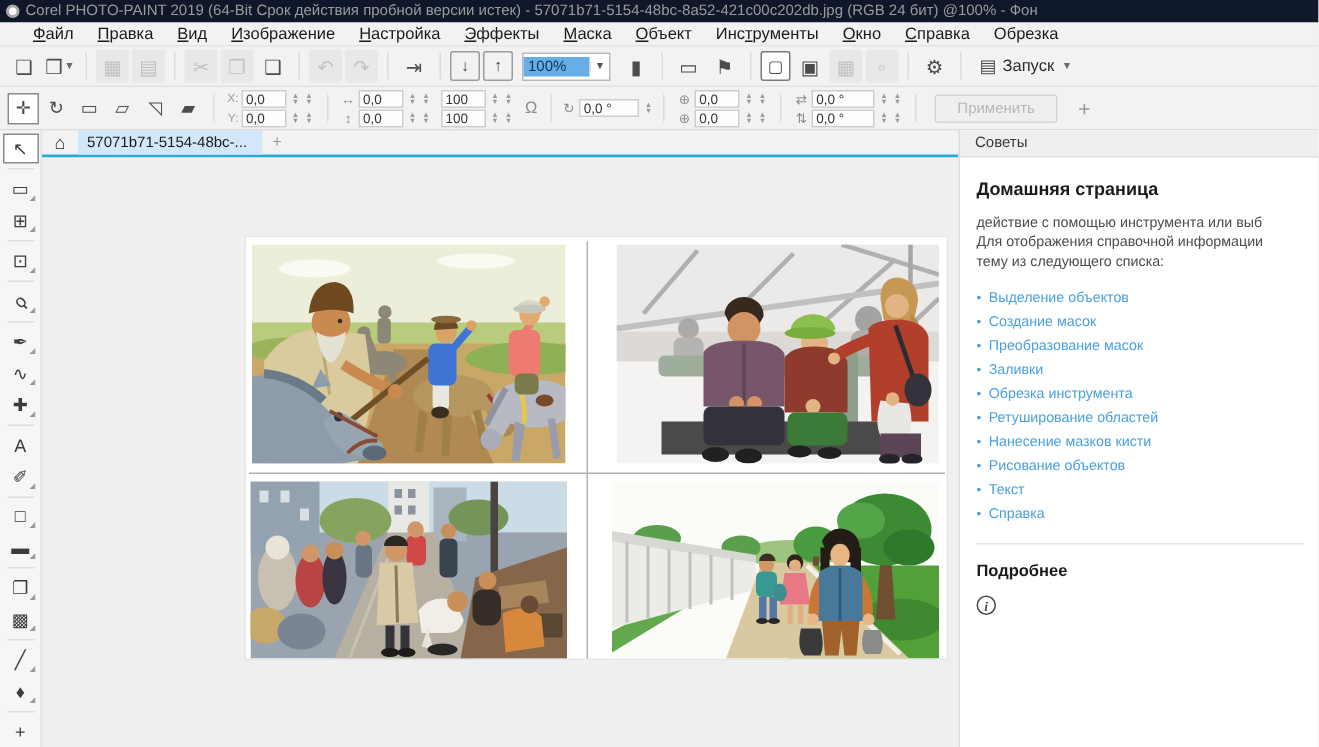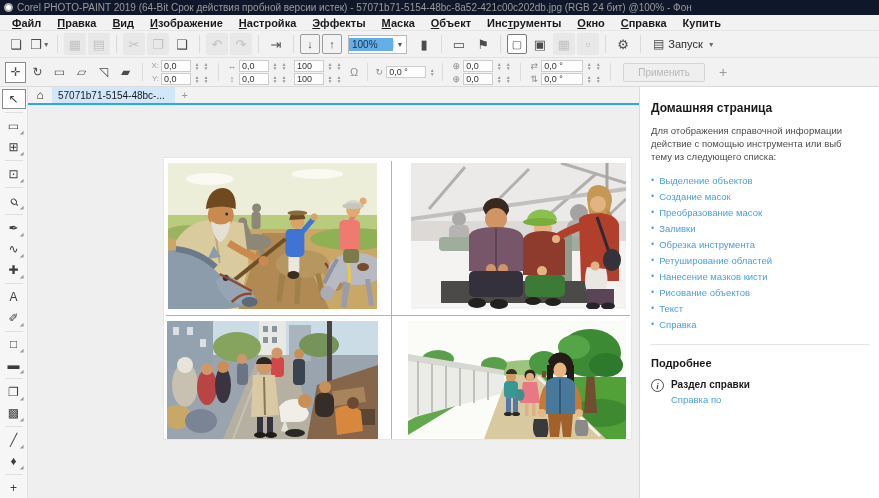--- a/index.html
+++ b/index.html
@@ -5,21 +5,21 @@
   * { margin:0; padding:0; box-sizing:border-box; }
   html,body { width:879px; height:498px; overflow:hidden; }
   body { font-family:"Liberation Sans", sans-serif; background:#f0efef; position:relative; font-size:11px; color:#222; }
 
   
   .titlebar { height:15px; background:#0f172a; display:flex; align-items:center; padding-left:4px; gap:4px; }
   .app-logo { width:9px; height:9px; border-radius:50%; border:2px solid #a9a9a9; background:#fff; flex:0 0 auto; }
   .title-text { font-size:10px; color:#9b9b9b; white-space:nowrap; }
 
   
-  .menubar { height:15px; background:#f3f2f2; display:flex; align-items:center; padding-left:4px;font-weight:bold; }
+  .menubar { height:15px; background:#f3f2f2; display:flex; align-items:center; padding-left:14px; }
   .menu-item { padding:0 8px; font-size:11px; color:#1a1a1a; white-space:nowrap; cursor:default; }
   .menu-item u { text-decoration:underline; }
 
   
   .toolbar { height:28px; background:#f3f2f2; border-top:1px solid #e6e4e4; border-bottom:1px solid #e2e0e0; display:flex; align-items:center; padding-left:5px; gap:2px; }
   .tb-ico { width:22px; height:22px; display:flex; align-items:center; justify-content:center; font-size:13px; color:#4c4c4c; border-radius:2px; }
   .tb-ico.disabled { color:#c3c1c1; background:#e9e8e8; }
   .tb-ico.boxed { border:1px solid #9c9c9c; width:20px; height:20px; font-size:11px; }
   .tb-ico.active { border:1px solid #7a7a7a; background:#fff; }
   .tb-sep { width:1px; height:18px; background:#dcdada; margin:0 4px; }
@@ -98,21 +98,21 @@
     <span class="menu-item"><u>П</u>равка</span>
     <span class="menu-item"><u>В</u>ид</span>
     <span class="menu-item"><u>И</u>зображение</span>
     <span class="menu-item"><u>Н</u>астройка</span>
     <span class="menu-item"><u>Э</u>ффекты</span>
     <span class="menu-item"><u>М</u>аска</span>
     <span class="menu-item"><u>О</u>бъект</span>
     <span class="menu-item">Инс<u>т</u>рументы</span>
     <span class="menu-item"><u>О</u>кно</span>
     <span class="menu-item"><u>С</u>правка</span>
-    <span class="menu-item">Купить</span>
+    <span class="menu-item">Обрезка</span>
   </div>
 
 <div class="toolbar">
   <span id="tb-left" style="display:flex;align-items:center;gap:2px;">
       <span class="tb-ico">❏</span>
       <span class="tb-ico">❒<span class="caret">▼</span></span>
       <span class="tb-sep"></span>
       <span class="tb-ico disabled">▦</span>
       <span class="tb-ico disabled">▤</span>
       <span class="tb-sep"></span>
@@ -674,25 +674,28 @@
         </svg>
         </div>
 
         <div class="div-v"></div>
         <div class="div-h"></div>
       </div>
     </div>
   </div>
 
   <div class="panel">
+    <div class="panel-header">
+      <span>Советы</span>
+    </div>
     <div class="panel-body">
       <div class="panel-title">Домашняя страница</div>
       <div class="panel-intro" id="hint-intro">
+          <div>действие с помощью инструмента или выб</div>
           <div>Для отображения справочной информации</div>
-          <div>действие с помощью инструмента или выб</div>
           <div>тему из следующего списка:</div>
         </div>
       <div id="hint-links">
           <div class="hint-link">
             <span class="bullet">•</span>
             <span>Выделение объектов</span>
           </div>
           <div class="hint-link">
             <span class="bullet">•</span>
             <span>Создание масок</span>
@@ -727,20 +730,16 @@
           </div>
           <div class="hint-link">
             <span class="bullet">•</span>
             <span>Справка</span>
           </div>
         </div>
       <div class="panel-div"></div>
       <div class="more-title">Подробнее</div>
       <div class="more-row">
         <span class="info-ico">i</span>
-        <span>
-          <div class="more-item-title">Раздел справки</div>
-          <div class="more-item-link">Справка по</div>
-        </span>
       </div>
     </div>
   </div>
 </div>
 
 </body></html>

